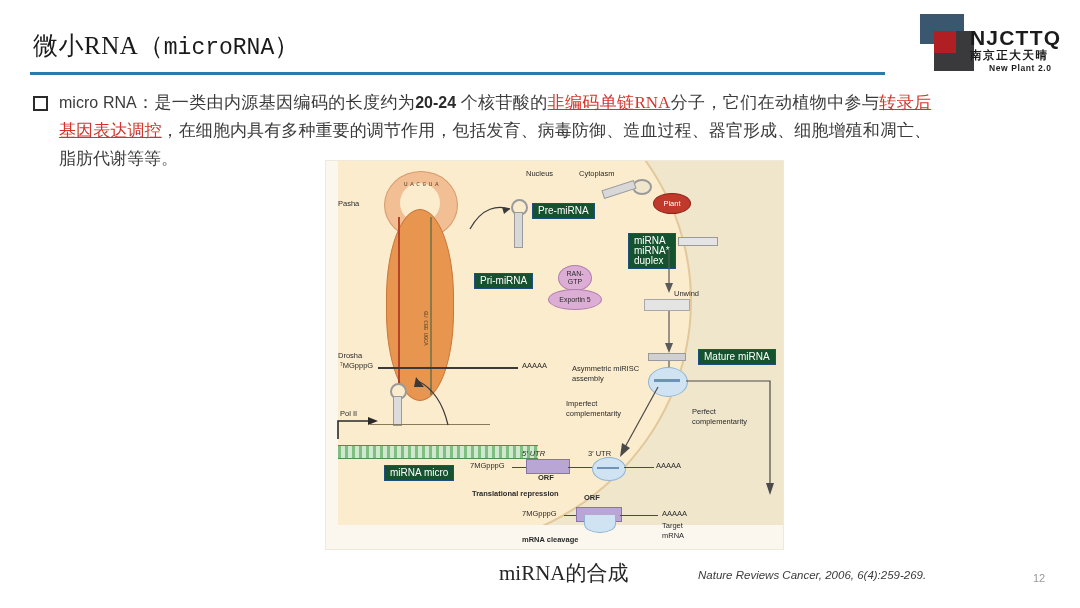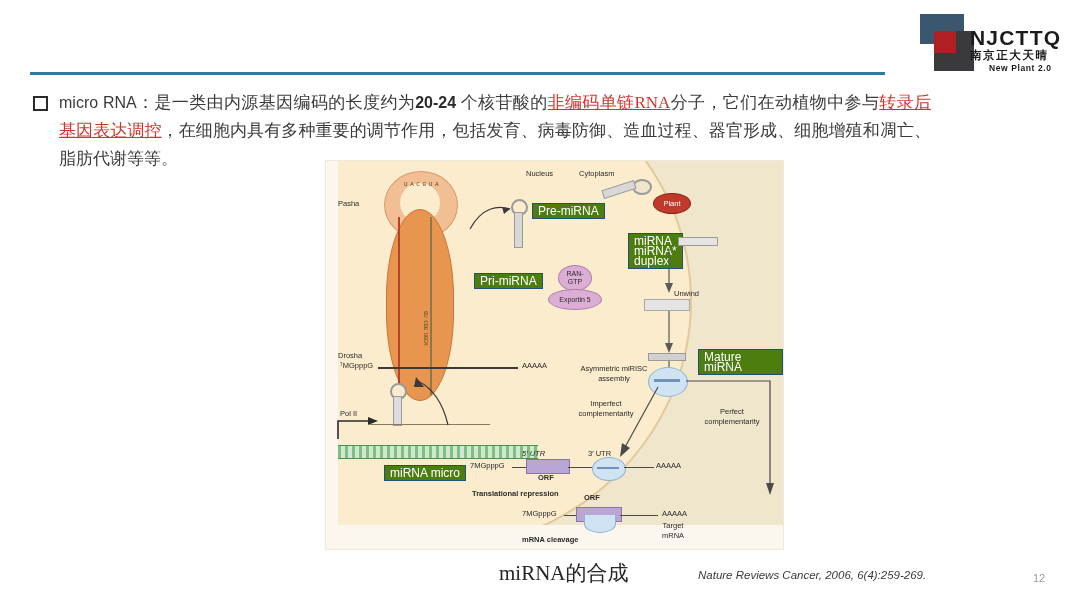--- a/index.html
+++ b/index.html
@@ -184,29 +184,28 @@
     border: 2px solid #e2c89a;
     border-radius: 50%;
   }
   .fig-label {
     position: absolute;
     font-family: "Liberation Sans", sans-serif;
     font-size: 7.5px;
     color: #2a2a2a;
     line-height: 10px;
     white-space: pre-line;
-    text-align: center;
   }
   .fig-label.b { font-weight: bold; }
   .tag-blue {
     position: absolute;
-    background: #4d7c0f;
+    background: #14532d;
     color: #ffffff;
     font-family: "Liberation Sans", sans-serif;
-    font-size: 12px;
+    font-size: 10px;
     padding: 2px 5px;
     border: 1px solid #1d4f80;
     line-height: 10px;
     white-space: pre-line;
   }
   .oval-pink {
     position: absolute;
     background: #dcaed5;
     border: 1px solid #b07fae;
     border-radius: 50%;
@@ -323,20 +322,23 @@
     <div class="logo-sq-blue"></div>
     <div class="logo-sq-dark"></div>
     <div class="logo-sq-red"></div>
     <div class="logo-text">
       <div class="logo-main">NJCTTQ</div>
       <div class="logo-cn">南京正大天晴</div>
       <div class="logo-sub">New Plant 2.0</div>
     </div>
   </div>
 
+  <div class="title">
+    <span>微小RNA（</span><span class="mono">microRNA</span><span>）</span>
+  </div>
   <div class="title-rule"></div>
 
   <div class="body-block">
     <div class="bullet-row">
       <div class="bullet-mark"></div>
       <div class="para"><span class="lat">micro RNA</span><span>：</span><span>是一类由内源基因编码的长度约为</span><span class="bnum">20-24</span><span> 个核苷酸的</span><span class="hl">非编码单链RNA</span><span>分子，它们在动植物中参与</span><span class="hl">转录后基因表达调控</span><span>，在细胞内具有多种重要的调节作用，包括发育、病毒防御、造血过程、器官形成、细胞增殖和凋亡、脂肪代谢等等。</span></div>
     </div>
   </div>
 
   <div class="figure">

